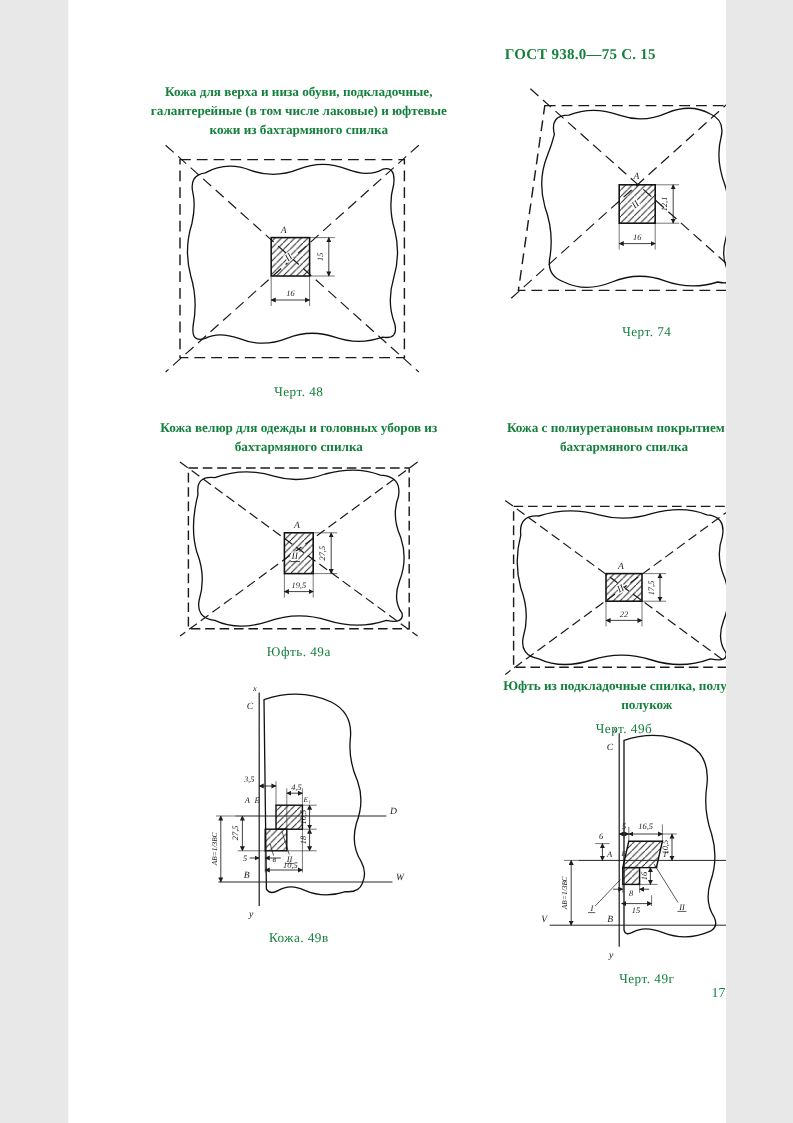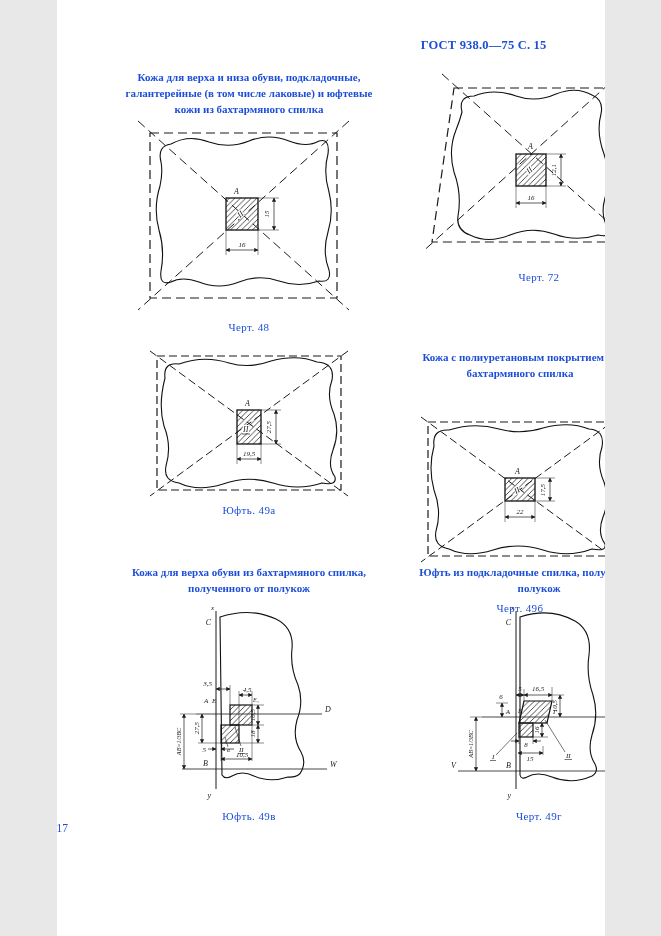--- a/index.html
+++ b/index.html
@@ -1,34 +1,34 @@
 <!DOCTYPE html>
 <html><head>
 <meta charset="utf-8">
 <style>
   html,body{margin:0;padding:0;background:#e8e8e8;}
   .page{
     position:relative;width:548px;height:936px;margin:0 auto;
-    background:#ffffff;color:#1d4ed8;
+    background:#ffffff;color:#15803d;
     font-family:"Liberation Serif",serif;overflow:hidden;
   }
   .doc-header{
     position:absolute;top:38px;right:58px;
     font-weight:bold;font-size:12.5px;letter-spacing:.2px;
   }
   .panel{position:absolute;display:flex;flex-direction:column;align-items:center;}
   .cap{
     margin:0;font-weight:bold;font-size:11px;line-height:1.45;text-align:center;
     display:flex;align-items:flex-end;justify-content:center;
   }
   .cap.h50{height:50px;text-align:center;}
   .cap.h34{height:34px;}
   .figpic{margin-top:2px;display:block;}
   .figlabel{margin:6px 0 0 0;font-size:11px;letter-spacing:.4px;text-align:left;}
-  .footer{position:absolute;top:822px;left:0;width:100%;text-align:left;font-size:11.5px;}
+  .footer{position:absolute;top:822px;left:0;width:100%;text-align:right;font-size:11.5px;}
   
   .it{font-family:"Liberation Serif",serif;font-style:italic;font-size:7px;fill:#1b1b1b;}
   .it8{font-family:"Liberation Serif",serif;font-style:italic;font-size:8px;fill:#1b1b1b;}
   .it6{font-family:"Liberation Serif",serif;font-style:italic;font-size:6.2px;fill:#1b1b1b;}
   .onhatch{paint-order:stroke;stroke:#fff;stroke-width:2px;}
   .ln{stroke:#1b1b1b;}
 </style>
 </head>
 <body>
 
@@ -92,24 +92,25 @@
         <line class="ln" x1="137" y1="84" x2="137" y2="116" stroke-width="0.7" marker-start="url(#ma)" marker-end="url(#ma)"></line>
         <text class="it" x="132" y="100" text-anchor="middle" transform="rotate(-90 132 100)">12,1</text>
       </g>
       <g>
         <line class="ln" x1="92" y1="116" x2="92" y2="138" stroke-width="0.5"></line>
         <line class="ln" x1="122" y1="116" x2="122" y2="138" stroke-width="0.5"></line>
         <line class="ln" x1="92" y1="133" x2="122" y2="133" stroke-width="0.7" marker-start="url(#ma)" marker-end="url(#ma)"></line>
         <text class="it" x="107" y="130" text-anchor="middle">16</text>
       </g>
     </svg>
-    <p class="figlabel">Черт. 72</p>
+    <p class="figlabel">Черт. 74</p>
   </section>
 
   <section class="panel" style="left:55px;top:348px;width:275px;">
+    <p class="cap h34">Кожа велюр для одежды и головных уборов из бахтармяного спилка</p>
     <svg class="figpic" width="200" height="148" viewBox="0 0 200 148">
       <g stroke="#1b1b1b" stroke-width="1" stroke-dasharray="8 4">
         <line x1="1" y1="1" x2="199" y2="146"></line>
         <line x1="199" y1="1" x2="1" y2="146"></line>
       </g>
       <rect x="8" y="6" width="184" height="134" fill="none" stroke="#1b1b1b" stroke-width="1.2" stroke-dasharray="8 4"></rect>
       <path fill="none" stroke="#111" stroke-width="1.1" d="M 16,28 Q 14,12 30,14 Q 55,5 80,13 Q 100,19 122,11 Q 148,4 168,12 Q 186,13 183,30 Q 177,46 185,64 Q 191,82 184,100 Q 178,116 186,127 Q 188,136 173,133 Q 149,141 124,133 Q 99,125 74,134 Q 49,142 30,133 Q 14,131 17,116 Q 23,96 15,76 Q 9,55 16,28 Z"></path>
       <rect x="88" y="60" width="24" height="34" fill="url(#hatch)" stroke="#111" stroke-width="1.3"></rect>
       <text class="it8" x="96" y="56">А</text>
       <text class="it8 onhatch" x="94" y="82">II</text>
@@ -152,21 +153,20 @@
         <line class="ln" x1="85" y1="85" x2="85" y2="106" stroke-width="0.5"></line>
         <line class="ln" x1="115" y1="85" x2="115" y2="106" stroke-width="0.5"></line>
         <line class="ln" x1="85" y1="101" x2="115" y2="101" stroke-width="0.7" marker-start="url(#ma)" marker-end="url(#ma)"></line>
         <text class="it" x="100" y="98" text-anchor="middle">22</text>
       </g>
     </svg>
     <p class="figlabel">Черт. 49б</p>
   </section>
 
   <section class="panel" style="left:55px;top:563px;width:275px;">
-    <p class="cap h34">Кожа для верха обуви из бахтармяного спилка, полученного от полукож</p>
     <svg class="figpic" width="190" height="205" viewBox="0 0 190 205">
       <line class="ln" x1="62" y1="12" x2="62" y2="190" stroke-width="1"></line>
       <text class="it" x="60" y="11" text-anchor="end">х</text>
       <text class="it8" x="57" y="26" text-anchor="end">С</text>
       <text class="it8" x="57" y="199" text-anchor="end">у</text>
       <path fill="none" stroke="#111" stroke-width="1.1" d="M 66,18 Q 96,8 122,20 Q 140,29 138,50 Q 136,68 144,86 Q 150,103 143,121 Q 138,139 147,153 Q 152,162 148,171 Q 145,179 134,178 Q 116,184 100,177 Q 88,171 78,177 Q 71,181 68,176 Z"></path>
       <line class="ln" x1="42" y1="115" x2="168" y2="115" stroke-width="0.8"></line>
       <text class="it8" x="171" y="113">D</text>
       <line class="ln" x1="28" y1="170" x2="173" y2="170" stroke-width="0.8"></line>
       <text class="it8" x="176" y="168">W</text>
@@ -222,21 +222,21 @@
         <line class="ln" x1="87" y1="147" x2="81" y2="128" stroke-width="0.6"></line>
         <text class="it" x="85" y="153">II</text>
         <line class="ln" x1="84" y1="154.5" x2="91" y2="154.5" stroke-width="0.6"></line>
       </g>
       <g>
         <line class="ln" x1="42" y1="115" x2="26" y2="115" stroke-width="0.5"></line>
         <line class="ln" x1="30" y1="115" x2="30" y2="170" stroke-width="0.7" marker-start="url(#ma)" marker-end="url(#ma)"></line>
         <text class="it6" x="26.5" y="142.5" text-anchor="middle" transform="rotate(-90 26.5 142.5)">АВ=1/3ВС</text>
       </g>
     </svg>
-    <p class="figlabel">Юфть. 49в</p>
+    <p class="figlabel">Кожа. 49в</p>
   </section>
 
   <section class="panel" style="left:350px;top:563px;width:265px;">
     <p class="cap h34">Юфть из подкладочные спилка, полученного от полукож</p>
     <svg class="figpic" width="190" height="205" viewBox="0 0 190 205">
       <line class="ln" x1="72" y1="12" x2="72" y2="190" stroke-width="1"></line>
       <text class="it" x="70" y="11" text-anchor="end">х</text>
       <text class="it8" x="67" y="26" text-anchor="end">С</text>
       <text class="it8" x="67" y="199" text-anchor="end">у</text>
       <path fill="none" stroke="#111" stroke-width="1.1" d="M 76,18 Q 106,8 131,22 Q 148,32 145,56 Q 142,76 149,96 Q 155,116 148,136 Q 143,153 151,165 Q 155,173 148,177 Q 128,186 108,178 Q 93,172 83,178 Q 77,181 76,176 Z"></path>

